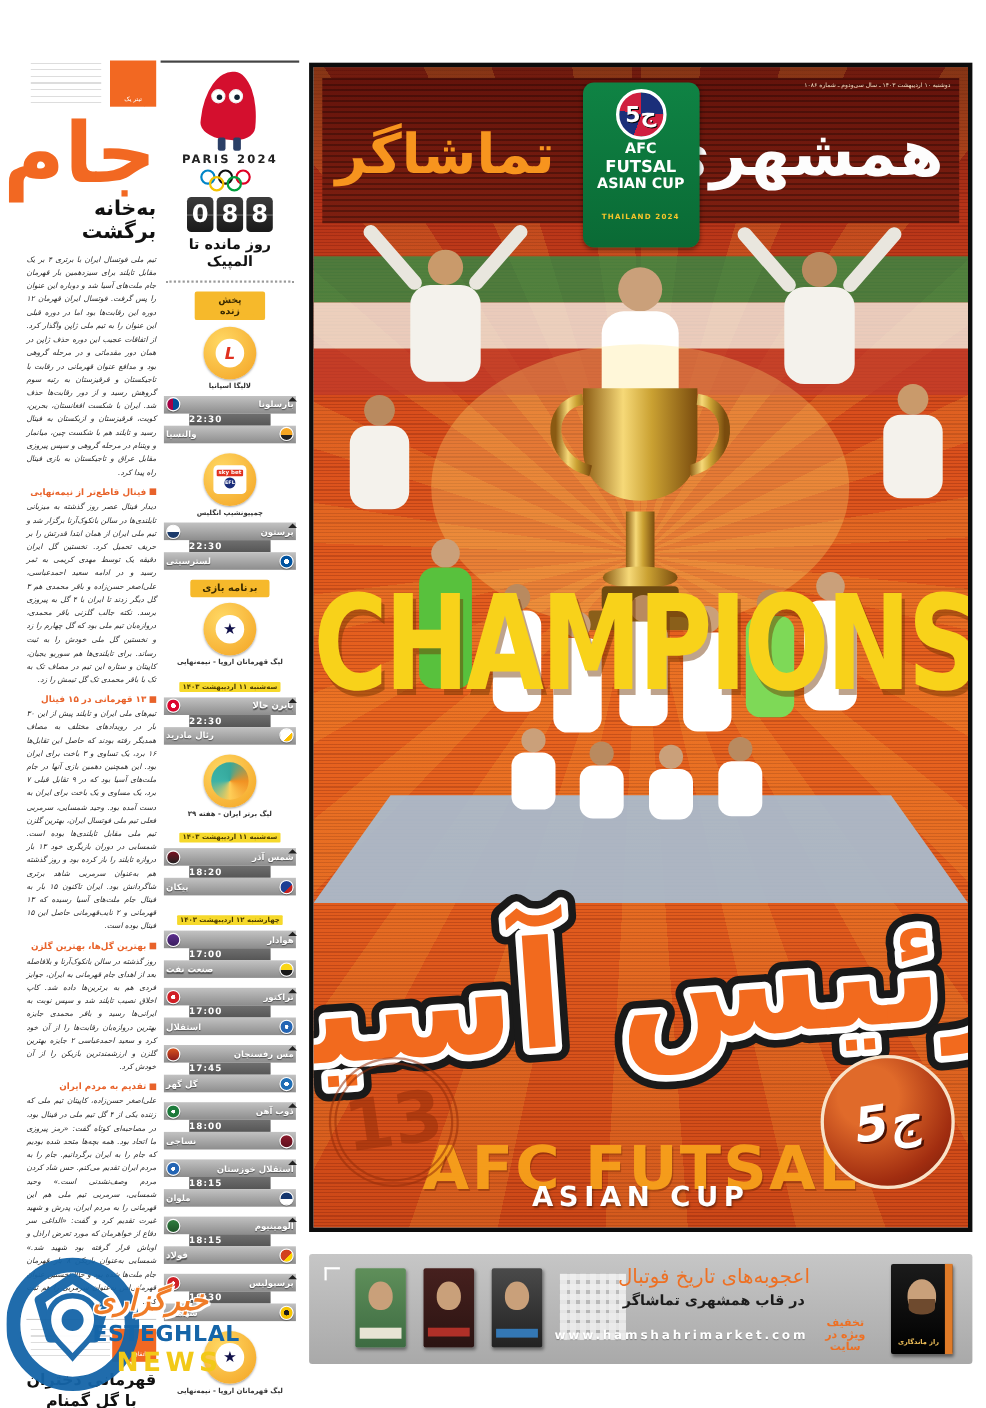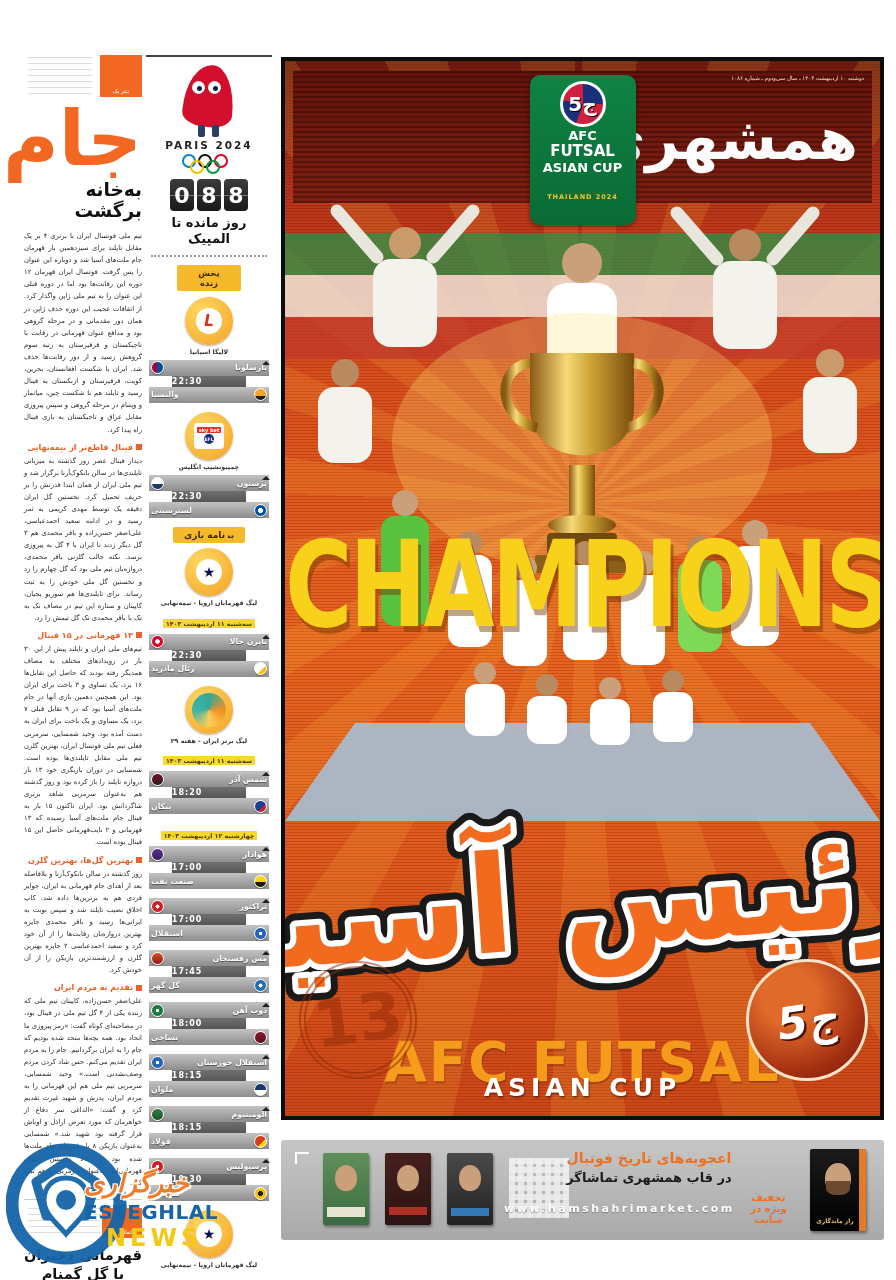--- a/index.html
+++ b/index.html
@@ -15,21 +15,21 @@
   .headline-tab { position:absolute; top:0; right:0; width:42px; height:42px;
     background:#f26822; display:flex; align-items:flex-end; justify-content:center; }
   .headline-tab span { color:#fff; font-size:5.5px; padding-bottom:3px; }
   .headline-tab::after { content:''; position:absolute; bottom:-5px; right:6px;
     border:5px solid transparent; border-top-color:#f26822; border-left:none; }
   .art-title { margin-top:46px; color:#f26822; font-size:76px; font-weight:bold;
     text-align:right; line-height:1.0; }
   .art-sub { color:#111; font-size:18.5px; font-weight:bold; text-align:right;
     margin:2px 0 9px; letter-spacing:-0.5px; }
   .body-txt { font-size:6.8px; line-height:1.78; color:#2a2a2a; text-align:justify;
-    margin-bottom:7px; }
+    margin-bottom:7px;font-style:italic; }
   .sec-head { color:#e8622a; font-size:8px; font-weight:bold; margin:4px 0 3px; }
   .sec-head::before { content:''; display:inline-block; width:6px; height:6px;
     background:#e8622a; margin-left:3px; vertical-align:middle; }
   .col-divider { border-top:1px solid #ccc; margin:10px 0 8px; }
   .event-tab-row { position:relative; height:34px; margin-bottom:4px; }
   .event-lines { position:absolute; top:0; right:42px; left:4px; height:30px;
     background:repeating-linear-gradient(180deg,#ddd 0 1px,transparent 1px 6px); }
   .event-tab { position:absolute; top:0; right:0; width:40px; height:30px; background:#f26822;
     display:flex; align-items:flex-end; justify-content:center; }
   .event-tab span { color:#fff; font-size:5.5px; padding-bottom:3px; }
@@ -171,21 +171,21 @@
   .b1 .stripe { position:absolute; bottom:8px; left:4px; right:4px; height:10px; background:#e8e4d4; }
   .b2 { left:104px; background:linear-gradient(180deg,#46201e,#2b1412); }
   .b2 .stripe { position:absolute; bottom:10px; left:4px; right:4px; height:8px; background:#b03028; }
   .b3 { left:166px; background:linear-gradient(180deg,#4a4a4a,#222); }
   .b3 .stripe { position:absolute; bottom:9px; left:4px; right:4px; height:8px; background:#3478b5; }
   .hams-mosaic { position:absolute; left:228px; top:18px; width:60px; height:60px; opacity:.75;
     background:
       repeating-linear-gradient(90deg, rgba(255,255,255,.85) 0 6px, transparent 6px 9px),
       repeating-linear-gradient(180deg, rgba(255,255,255,.85) 0 6px, transparent 6px 9px); }
   .ad-text { position:absolute; right:90px; top:10px; width:290px; direction:rtl; text-align:center; }
-  .ad-line1 { color:#ee7023; font-size:14px; font-weight:700; }
+  .ad-line1 { color:#ee7023; font-size:18px; font-weight:400; }
   .ad-line2 { color:#1c1c1c; font-size:13px; font-weight:800; margin-top:4px; letter-spacing:1px; }
   .ad-line3 { margin-top:7px; display:flex; justify-content:center; gap:8px; align-items:center; }
   .ad-note { color:#ee7023; font-size:10px; font-weight:bold; }
   .ad-url { color:#fff; font-size:11px; font-weight:bold; letter-spacing:2.5px; direction:ltr;
     text-shadow:0 1px 1px rgba(0,0,0,.3); }
   .book-messi { position:absolute; right:18px; top:9px; width:56px; height:82px;
     background:linear-gradient(180deg,#1b1b1b,#000); border-radius:2px;
     box-shadow:1px 2px 3px rgba(0,0,0,.45); }
   .book-messi .spine { position:absolute; right:0; top:0; bottom:0; width:7px; background:#e07b28; }
   .book-messi .face { position:absolute; left:50%; top:14px; transform:translateX(-50%);
@@ -450,20 +450,21 @@
     </div>
 
   </div>
 
   <div class="poster">
     <div class="sunburst"></div>
 
     <div class="masthead">
       <div class="dateline">دوشنبه ۱۰ اردیبهشت ۱۴۰۳ ـ سال سی‌ودوم ـ شماره ۱۰۸۶</div>
       <div class="mast-white">همشهری</div>
+      <div class="mast-orange">تماشاگر</div>
     </div>
     <div class="afc-box">
       <div class="afc-emblem">ج5</div>
       <div class="afc-t1">AFC</div>
       <div class="afc-t2">FUTSAL</div>
       <div class="afc-t3">ASIAN CUP</div>
       <div class="afc-t4">THAILAND 2024</div>
     </div>
 
     <svg class="scene" viewBox="0 0 595 618" preserveAspectRatio="none">

